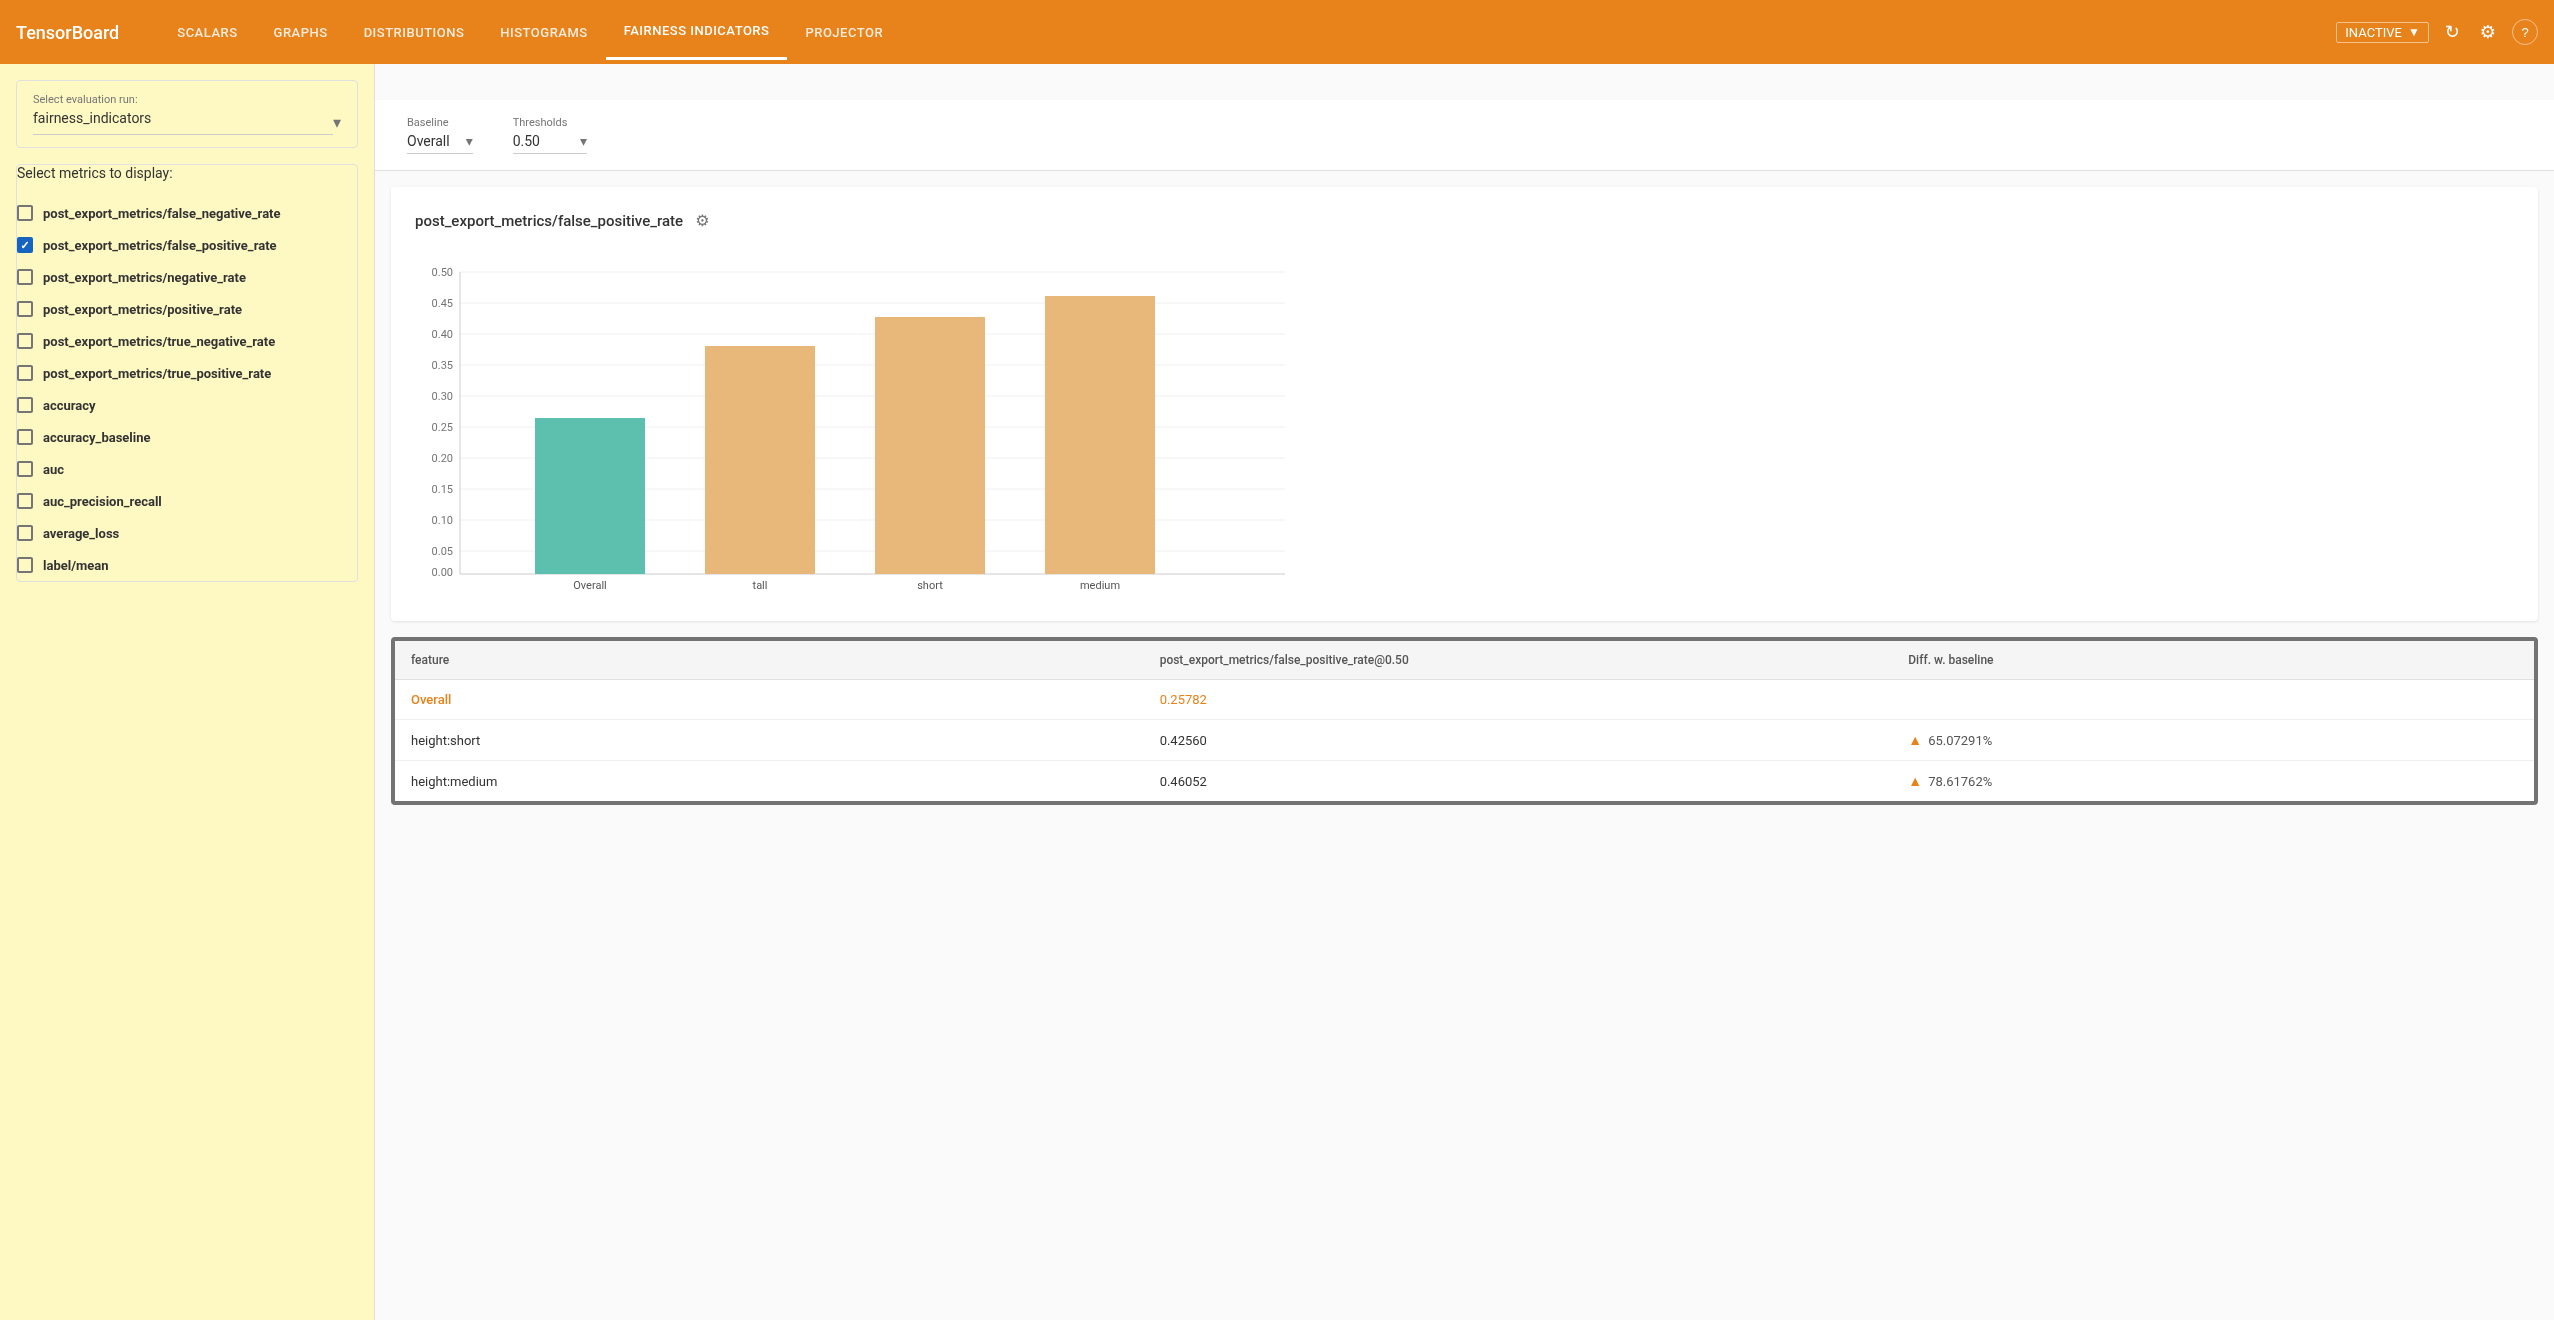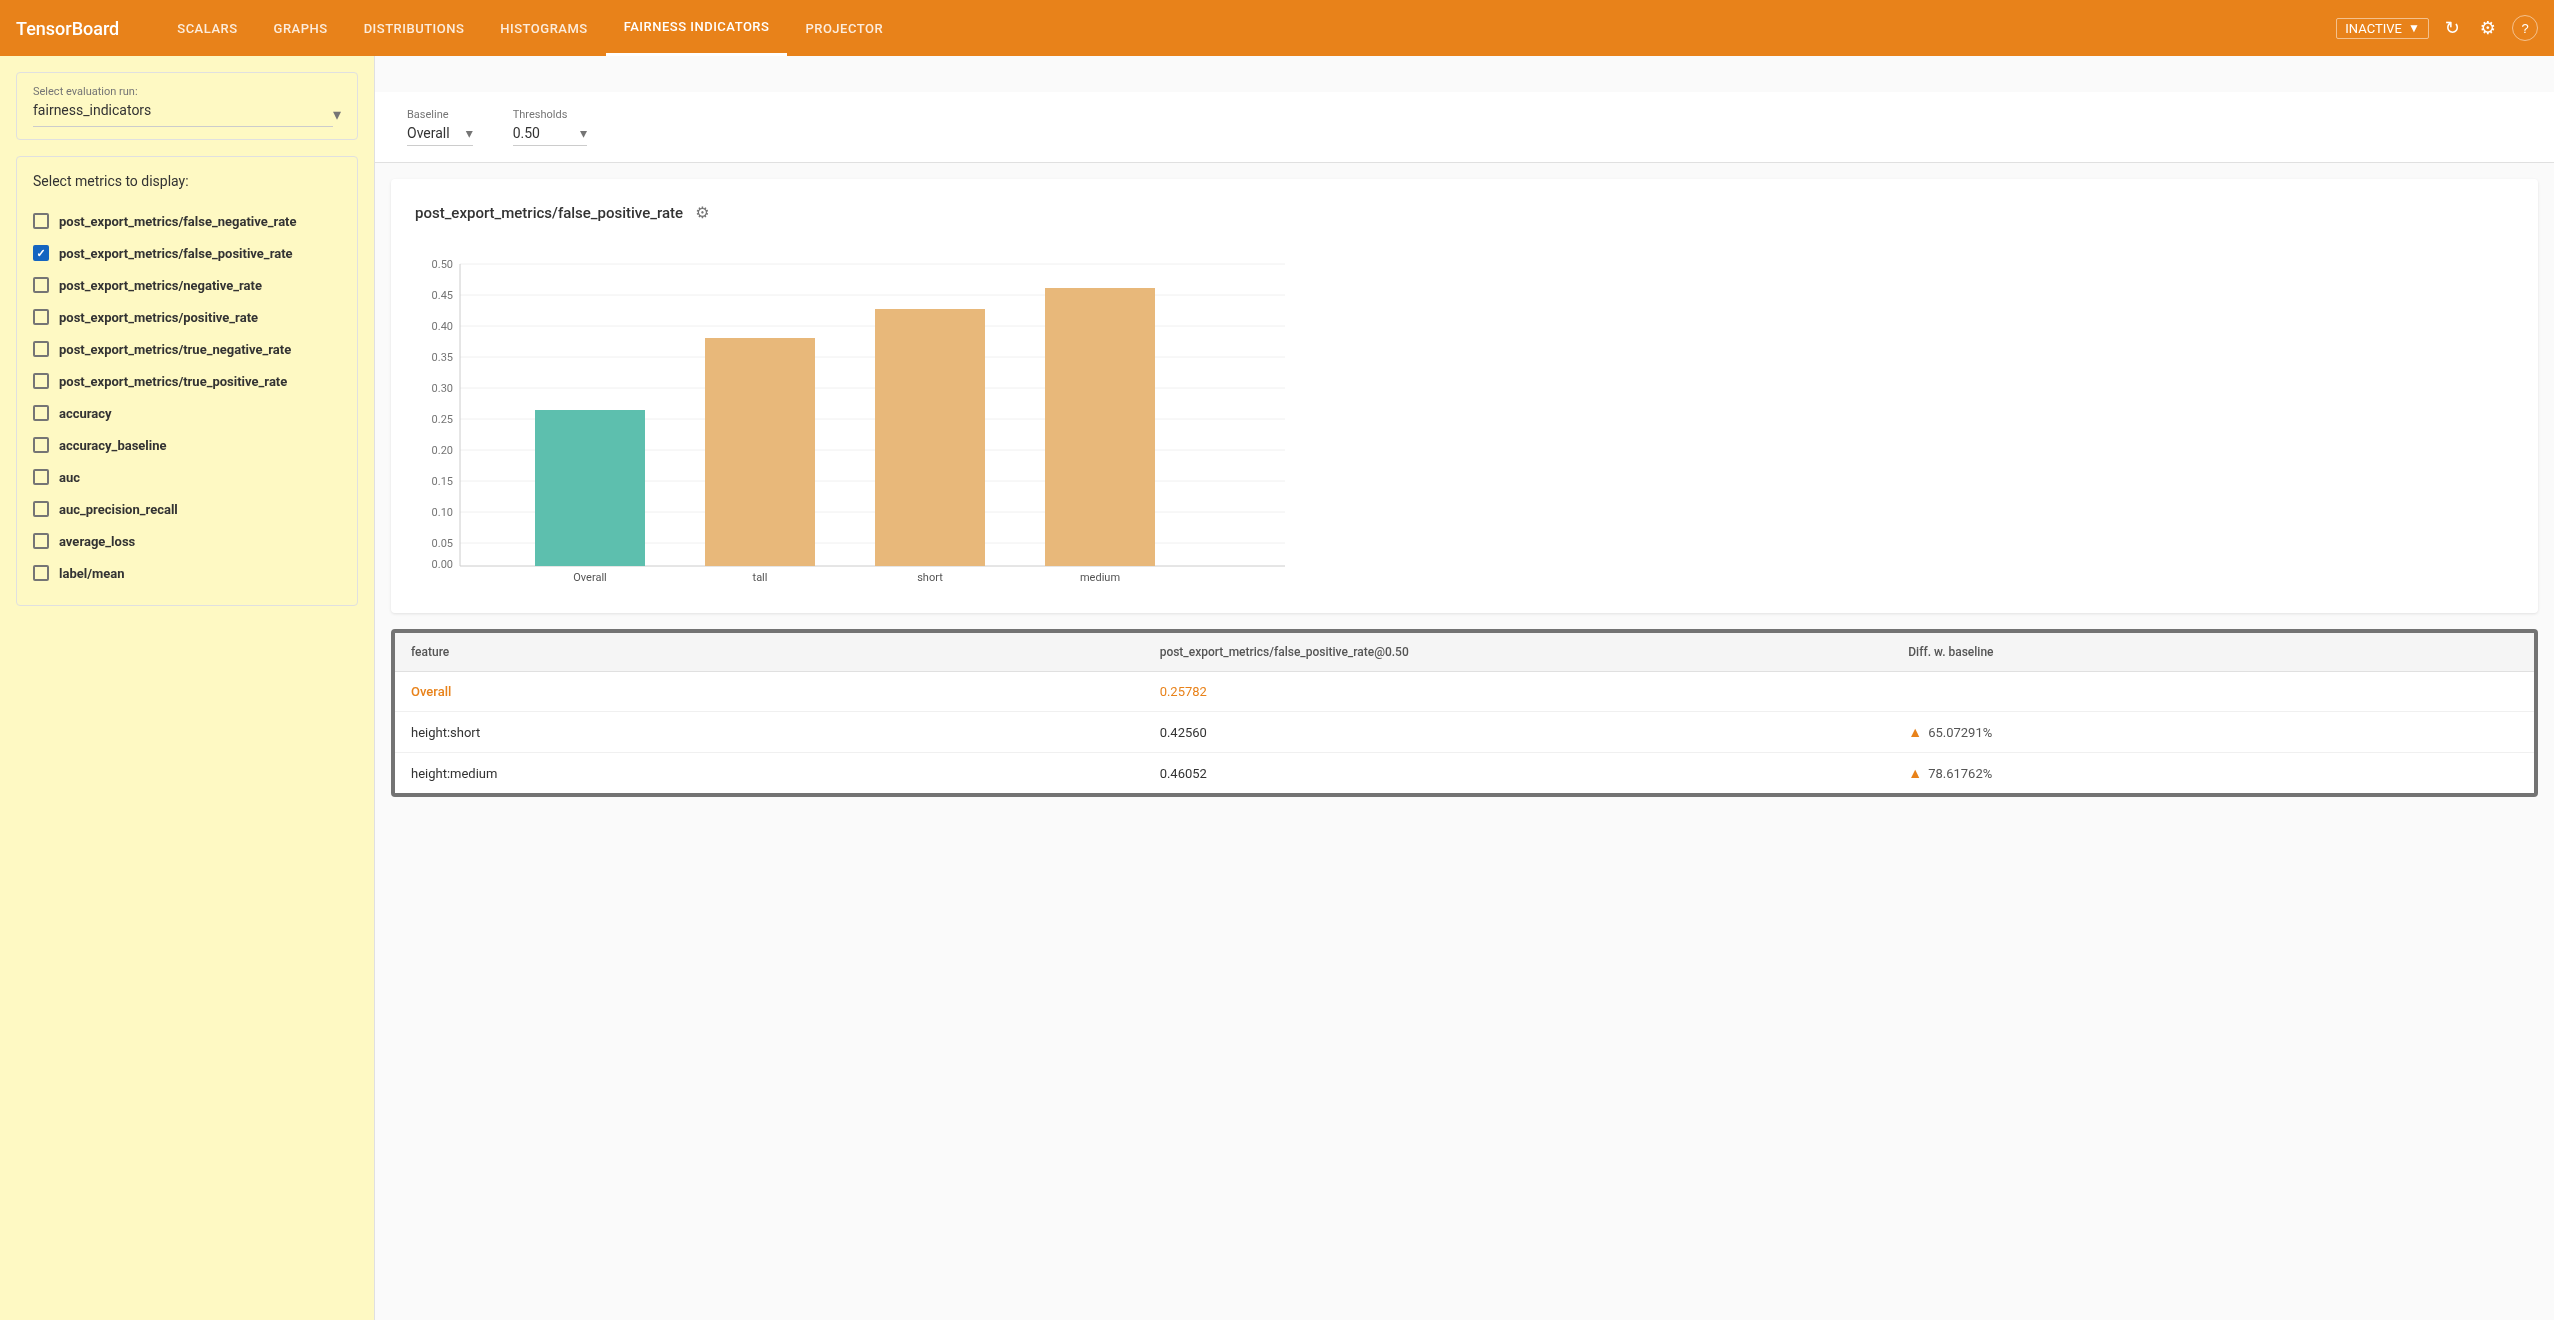--- a/index.html
+++ b/index.html
@@ -3,21 +3,21 @@
   <meta charset="utf-8">
   <style>
     * { box-sizing: border-box; margin: 0; padding: 0; }
     body { font-family: Roboto, Arial, sans-serif; background: #f5f5f5; color: #333; font-size: 13px; }
 
     
     .topnav {
       background: #e8821a;
       display: flex;
       align-items: center;
-      height: 56px;
+      height: 64px;
       padding: 12px 16px;
       color: white;
     }
     .topnav-brand {
       font-size: 18px;
       font-weight: 500;
       margin-right: 40px;
       color: white;
       white-space: nowrap;
     }
@@ -101,21 +101,21 @@
       flex: 1;
     }
     .dropdown-arrow {
       color: #757575;
       font-size: 16px;
     }
 
     .metrics-section {
       border: 1px solid #e0e0e0;
       border-radius: 4px;
-      padding: 16px;
+      padding: 0;
     }
     .metrics-title {
       font-size: 14px;
       color: #333;
       margin-bottom: 16px;
       font-weight: 400;
     }
     .metric-item {
       display: flex;
       align-items: center;

